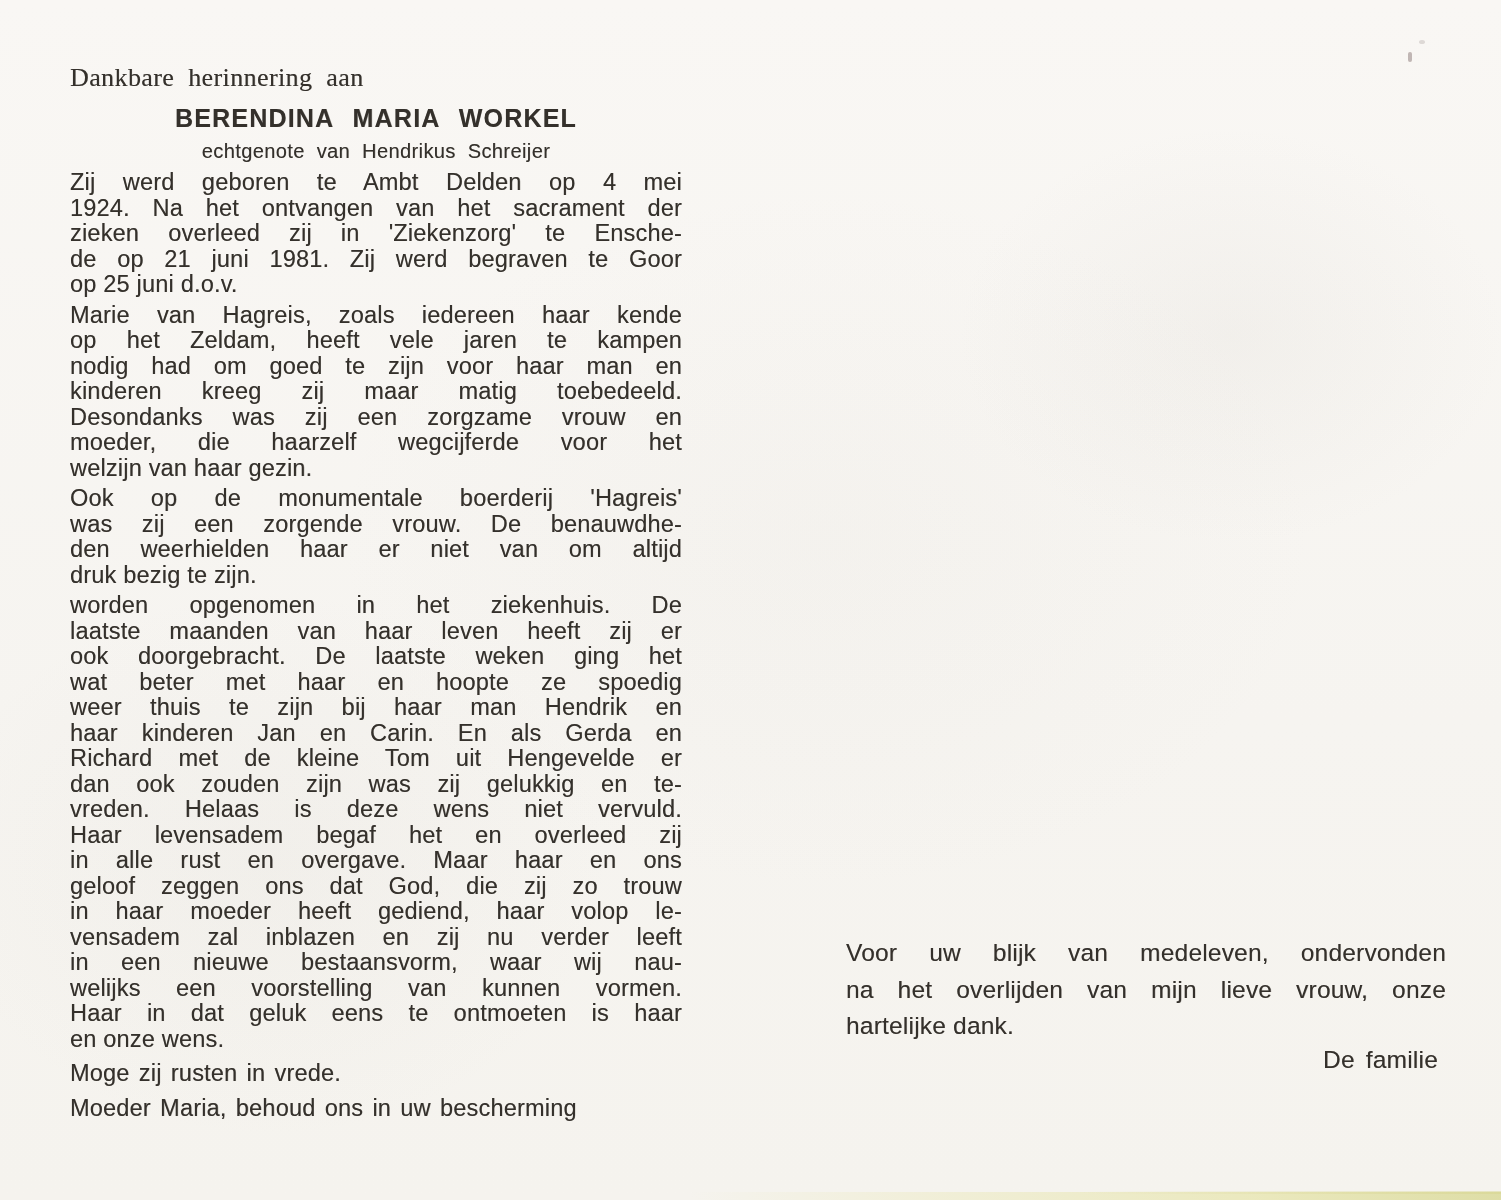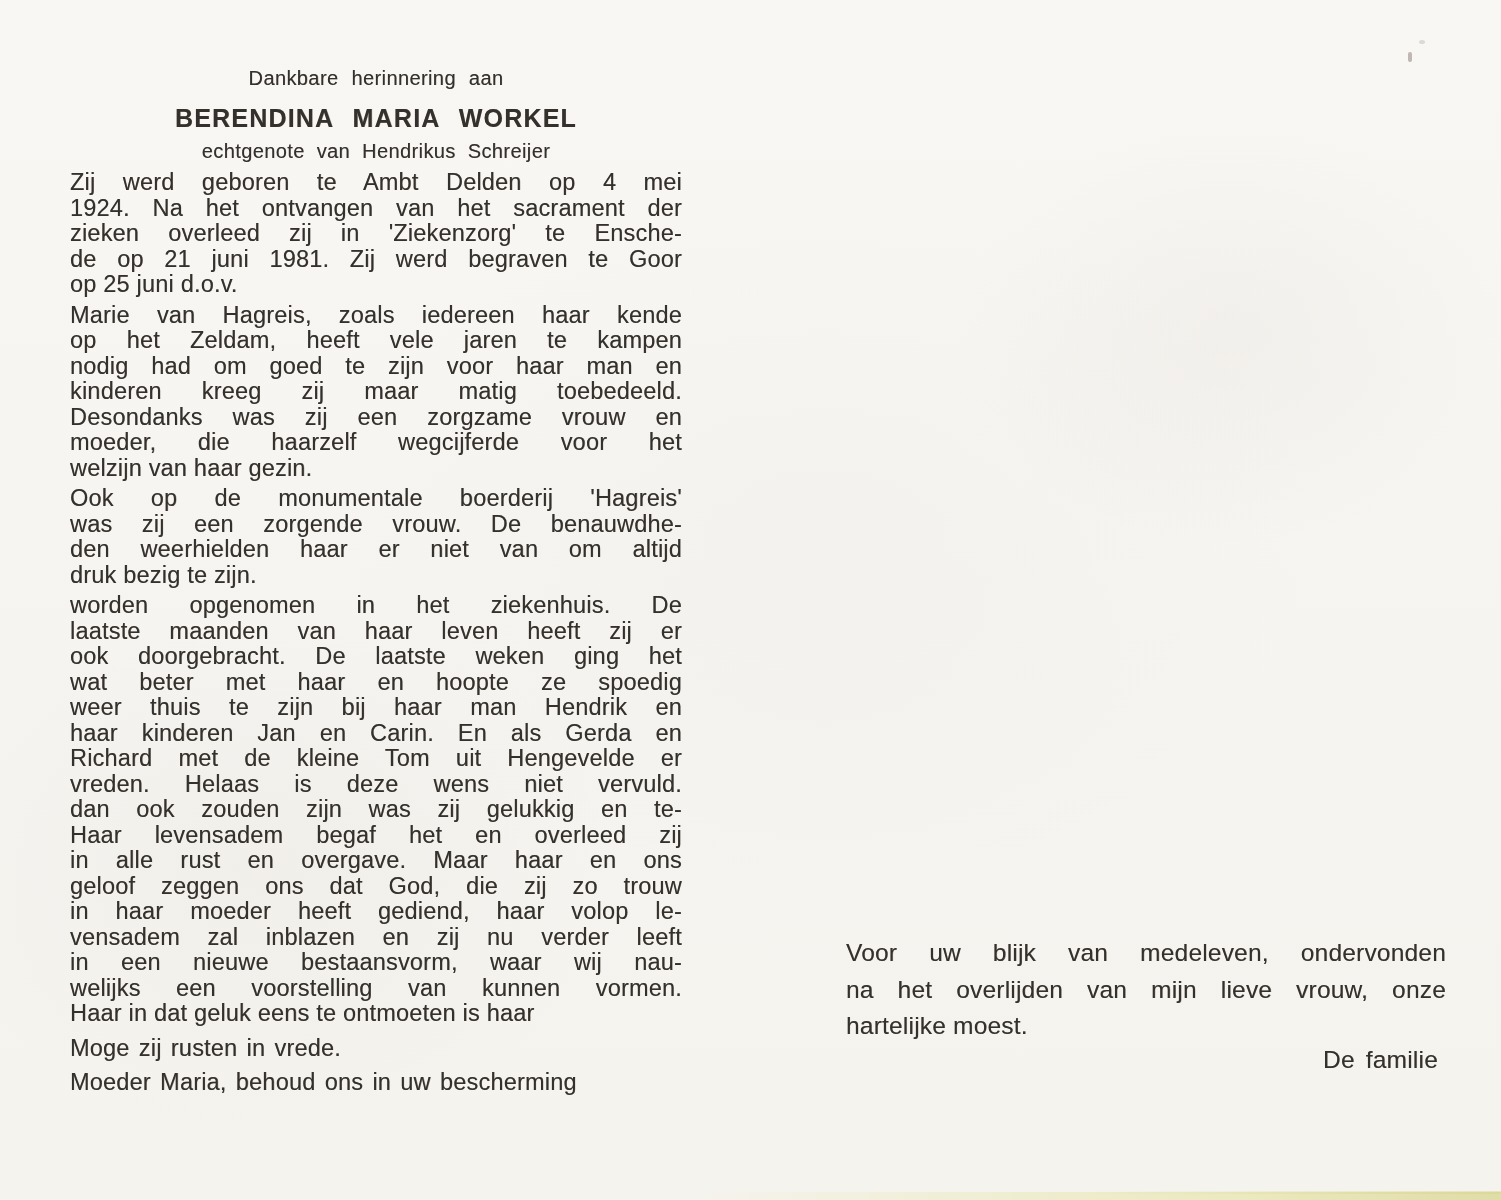--- a/index.html
+++ b/index.html
@@ -26,25 +26,25 @@
   }
   
   .left-col {
     position: absolute;
     left: 70px;
     top: 64px;
     width: 612px;
     text-shadow: 0.3px 0.3px 0.5px rgba(52,48,43,0.45);
   }
   .h1 {
-    font-size: 20px;
+    font-size: 26px;
     line-height: 28px;
-    text-align: center;
     word-spacing: 7px;
     letter-spacing: 0.4px;
+    font-family: Liberation Serif, serif;
   }
   .h2 {
     margin-top: 13px;
     font-size: 25px;
     line-height: 27px;
     font-weight: bold;
     text-align: center;
     word-spacing: 11px;
     letter-spacing: 1.2px;
   }
@@ -175,41 +175,42 @@
         <div class="tline">druk bezig te zijn.</div>
       </div>
     <div class="para">
         <div class="tline">worden opgenomen in het ziekenhuis. De</div>
         <div class="tline">laatste maanden van haar leven heeft zij er</div>
         <div class="tline">ook doorgebracht. De laatste weken ging het</div>
         <div class="tline">wat beter met haar en hoopte ze spoedig</div>
         <div class="tline">weer thuis te zijn bij haar man Hendrik en</div>
         <div class="tline">haar kinderen Jan en Carin. En als Gerda en</div>
         <div class="tline">Richard met de kleine Tom uit Hengevelde er</div>
+        <div class="tline">dan ook zouden zijn was zij gelukkig en te-</div>
         <div class="tline">vreden. Helaas is deze wens niet vervuld.</div>
-        <div class="tline">dan ook zouden zijn was zij gelukkig en te-</div>
         <div class="tline">Haar levensadem begaf het en overleed zij</div>
         <div class="tline">in alle rust en overgave. Maar haar en ons</div>
         <div class="tline">geloof zeggen ons dat God, die zij zo trouw</div>
         <div class="tline">in haar moeder heeft gediend, haar volop le-</div>
         <div class="tline">vensadem zal inblazen en zij nu verder leeft</div>
         <div class="tline">in een nieuwe bestaansvorm, waar wij nau-</div>
         <div class="tline">welijks een voorstelling van kunnen vormen.</div>
         <div class="tline">Haar in dat geluk eens te ontmoeten is haar</div>
+        <div class="tline">en onze wens.</div>
       </div>
 
     <div class="closing-line">Moge zij rusten in vrede.</div>
     <div class="closing-line">Moeder Maria, behoud ons in uw bescherming</div>
   </div>
 
   <div class="right-col">
     <div>
         <div class="tline">Voor uw blijk van medeleven, ondervonden</div>
         <div class="tline">na het overlijden van mijn lieve vrouw, onze</div>
-        <div class="tline">hartelijke moest.</div>
+        <div class="tline">hartelijke dank.</div>
       </div>
     <div class="signature">De familie</div>
   </div>
 
   <div class="bottom-edge-strip"></div>
   <div class="bottom-edge-strip2"></div>
   <div class="paper-speck"></div>
   <div class="paper-speck2"></div>
 
 </div>

